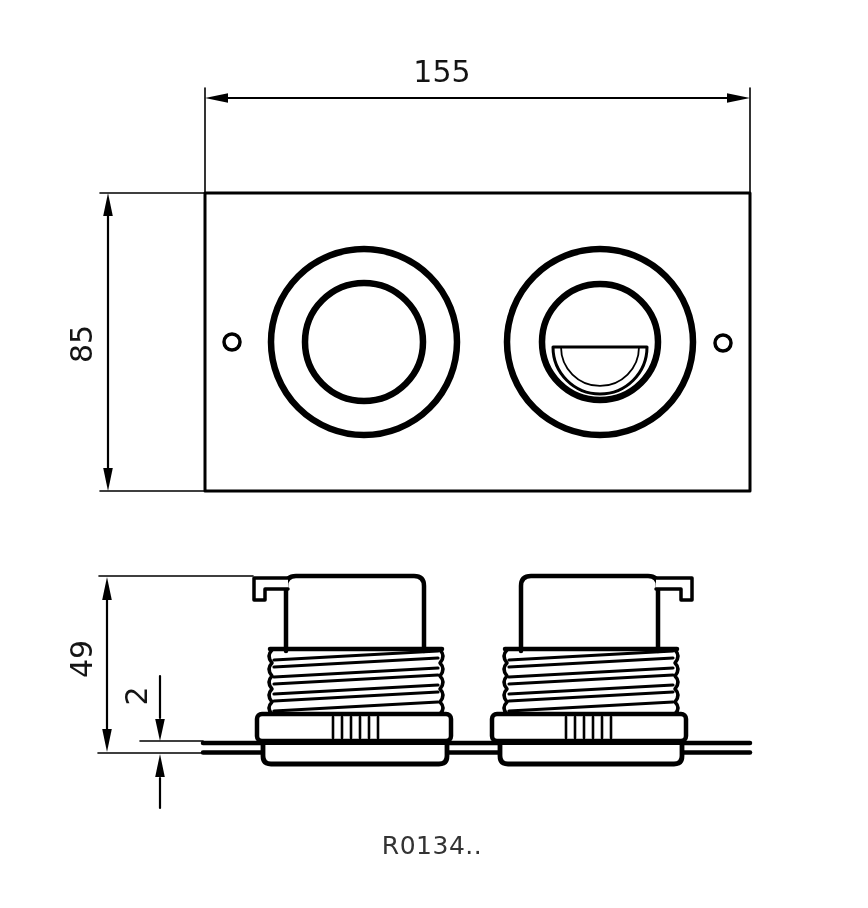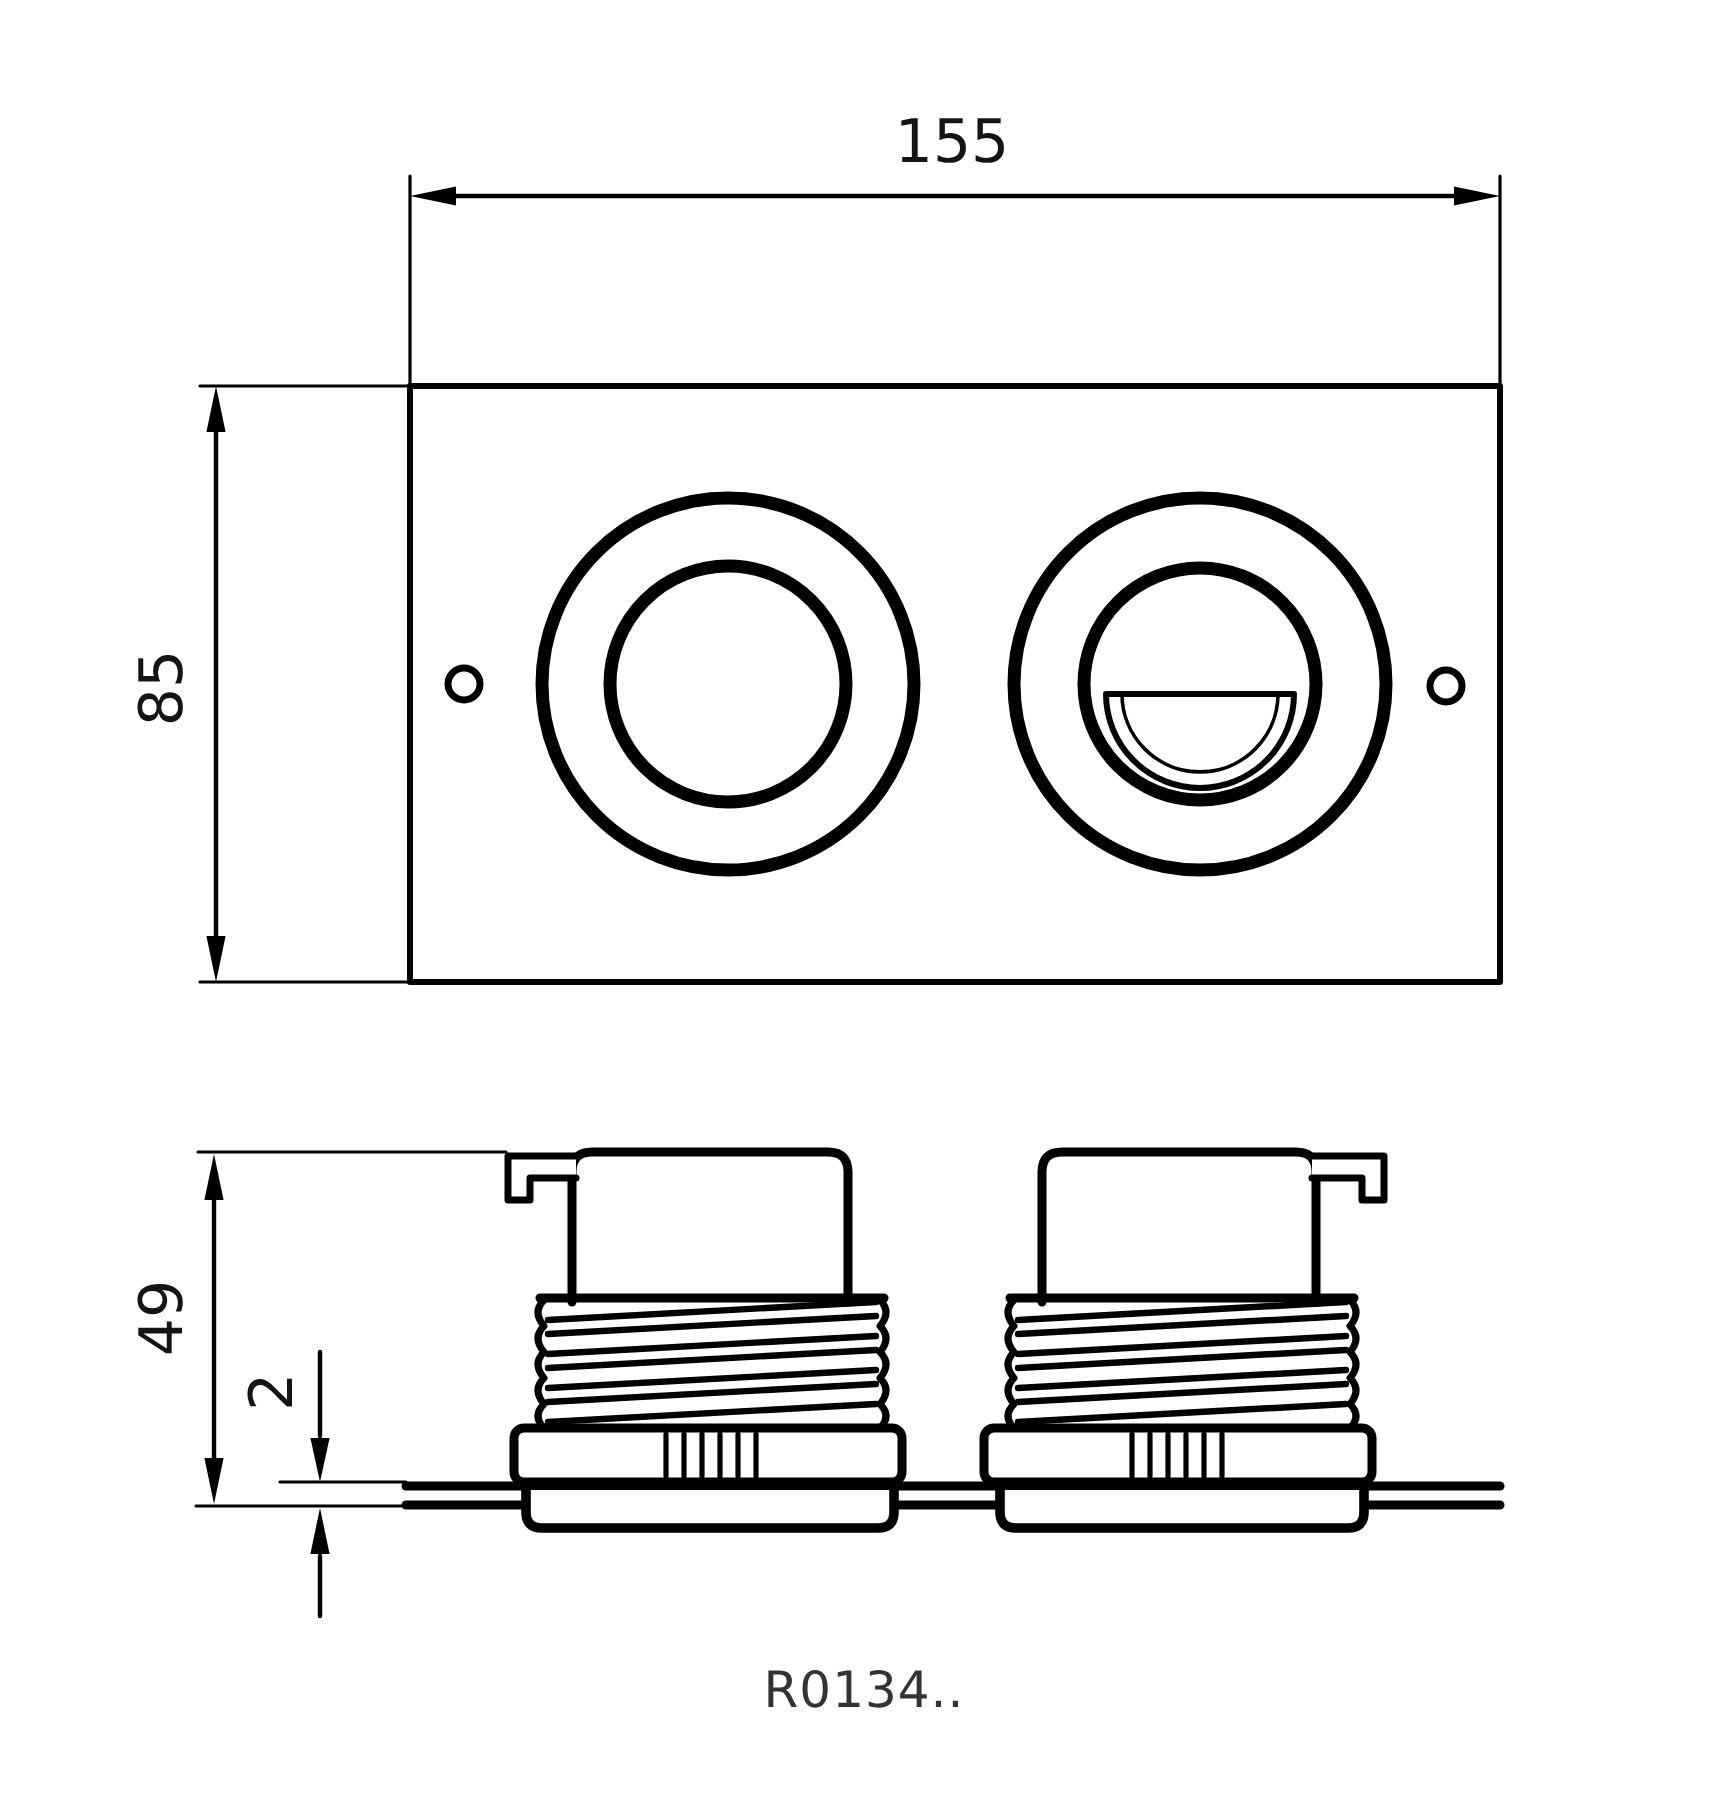--- a/index.html
+++ b/index.html
@@ -130,21 +130,21 @@
 
   <g>
     <path d="M140 741 H203" stroke-width="1.6"></path>
     <path d="M160 676 V718" stroke-width="2.2"></path>
     <polygon points="160,741 155.2,719 164.8,719" fill="#000" stroke="none"></polygon>
     <path d="M160 808 V778" stroke-width="2.2"></path>
     <polygon points="160,754 155.2,777 164.8,777" fill="#000" stroke="none"></polygon>
   </g>
 </svg>
 
-<div class="dim-label" style="left:476px;top:72px;">155</div>
+<div class="dim-label" style="left:442px;top:72px;">155</div>
 
 <div class="dim-label vertical" style="left:82px;top:344px;">85</div>
 
 <div class="dim-label vertical" style="left:82px;top:659px;">49</div>
 
 <div class="dim-label vertical" style="left:137px;top:696px;">2</div>
 
 <div class="product-code" style="left:432px;top:845px;text-align:center;">R0134..</div>
 
 </body></html>

